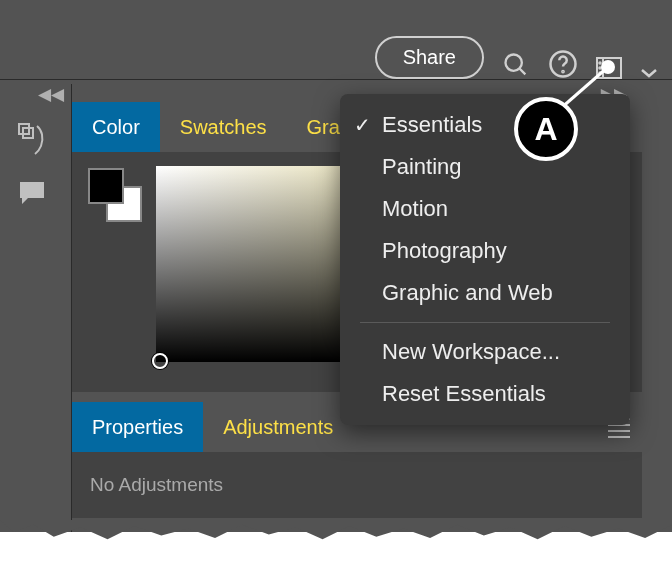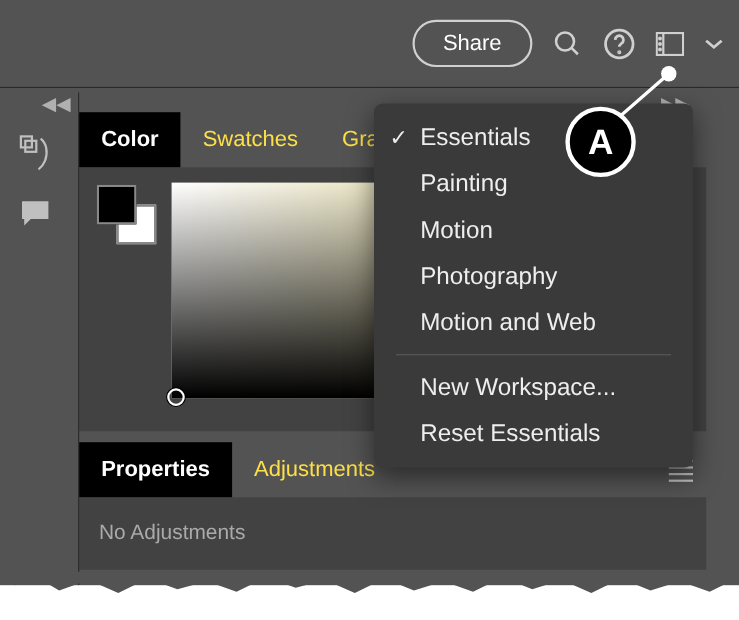--- a/index.html
+++ b/index.html
@@ -1,35 +1,35 @@
 <!DOCTYPE html>
 <html><head>
   <meta charset="utf-8">
   <style>
     * { margin: 0; padding: 0; box-sizing: border-box; font-family: -apple-system, BlinkMacSystemFont, "Segoe UI", sans-serif; }
     body { width: 672px; height: 564px; background: #535353; overflow: hidden; position: relative; }
     
-    .topbar { height: 80px; background: #535353; border-bottom: 1px solid #2a2a2a; display: flex; align-items: center; justify-content: flex-end; padding-right: 14px; gap: 18px; }
+    .topbar { height: 80px; background: #535353; border-bottom: 1px solid #2a2a2a; display: flex; align-items: flex-end; justify-content: flex-end; padding-right: 14px; gap: 18px; }
     .share-btn { border: 2px solid #d0d0d0; border-radius: 30px; padding: 8px 26px; color: #fff; font-size: 20px; background: transparent; }
     .top-icon { color: #d0d0d0; display: flex; align-items: center; justify-content: center; cursor: pointer; }
     .top-icon svg { display: block; }
     
     .collapse-arrows { position: absolute; top: 84px; font-size: 17px; color: #b0b0b0; user-select: none; }
     .collapse-left { left: 38px; }
     .collapse-right { right: 45px; }
     
     .left-tools { position: absolute; left: 12px; top: 120px; width: 40px; display: flex; flex-direction: column; gap: 20px; align-items: center; }
     .tool-icon { color: #c0c0c0; }
     
     .panels { position: absolute; left: 72px; top: 102px; right: 30px; }
     .panels::before { content: ""; position: absolute; left: -1px; top: -18px; bottom: -400px; width: 1px; background: #2a2a2a; }
     
     .tab-row { display: flex; align-items: center; height: 50px; background: #535353; position: relative; }
     .tab { padding: 0 20px; height: 50px; display: flex; align-items: center; font-size: 20px; color: #fde047; cursor: pointer; }
-    .tab.active { background: #000000; color: #fff; font-weight: 700; }
+    .tab.active { background: #0369a1; color: #fff; font-weight: 400; }
     .panel-menu { position: absolute; right: 12px; top: 16px; color: #c0c0c0; }
     .hamburger-lines { display: flex; flex-direction: column; gap: 4px; }
     .hamburger-lines span { display: block; width: 22px; height: 2px; background: #c0c0c0; }
     
     .color-body { background: #424242; padding: 14px; height: 240px; display: flex; gap: 16px; }
     
     .fb-container { position: relative; width: 54px; height: 56px; flex-shrink: 0; }
     .swatch-fg { position: absolute; top: 2px; left: 2px; width: 36px; height: 36px; background: #000; border: 2px solid #888; z-index: 2; }
     .swatch-bg { position: absolute; top: 20px; left: 20px; width: 36px; height: 36px; background: #fff; border: 2px solid #888; z-index: 1; }
     
@@ -157,21 +157,21 @@
   <div class="item">
       <span>Painting</span>
     </div>
   <div class="item">
       <span>Motion</span>
     </div>
   <div class="item">
       <span>Photography</span>
     </div>
   <div class="item">
-      <span>Motion and Web</span>
+      <span>Graphic and Web</span>
     </div>
   <div class="divider"></div>
   <div class="item">
       <span>New Workspace...</span>
     </div>
   <div class="item">
       <span>Reset Essentials</span>
     </div>
 </div>
 

